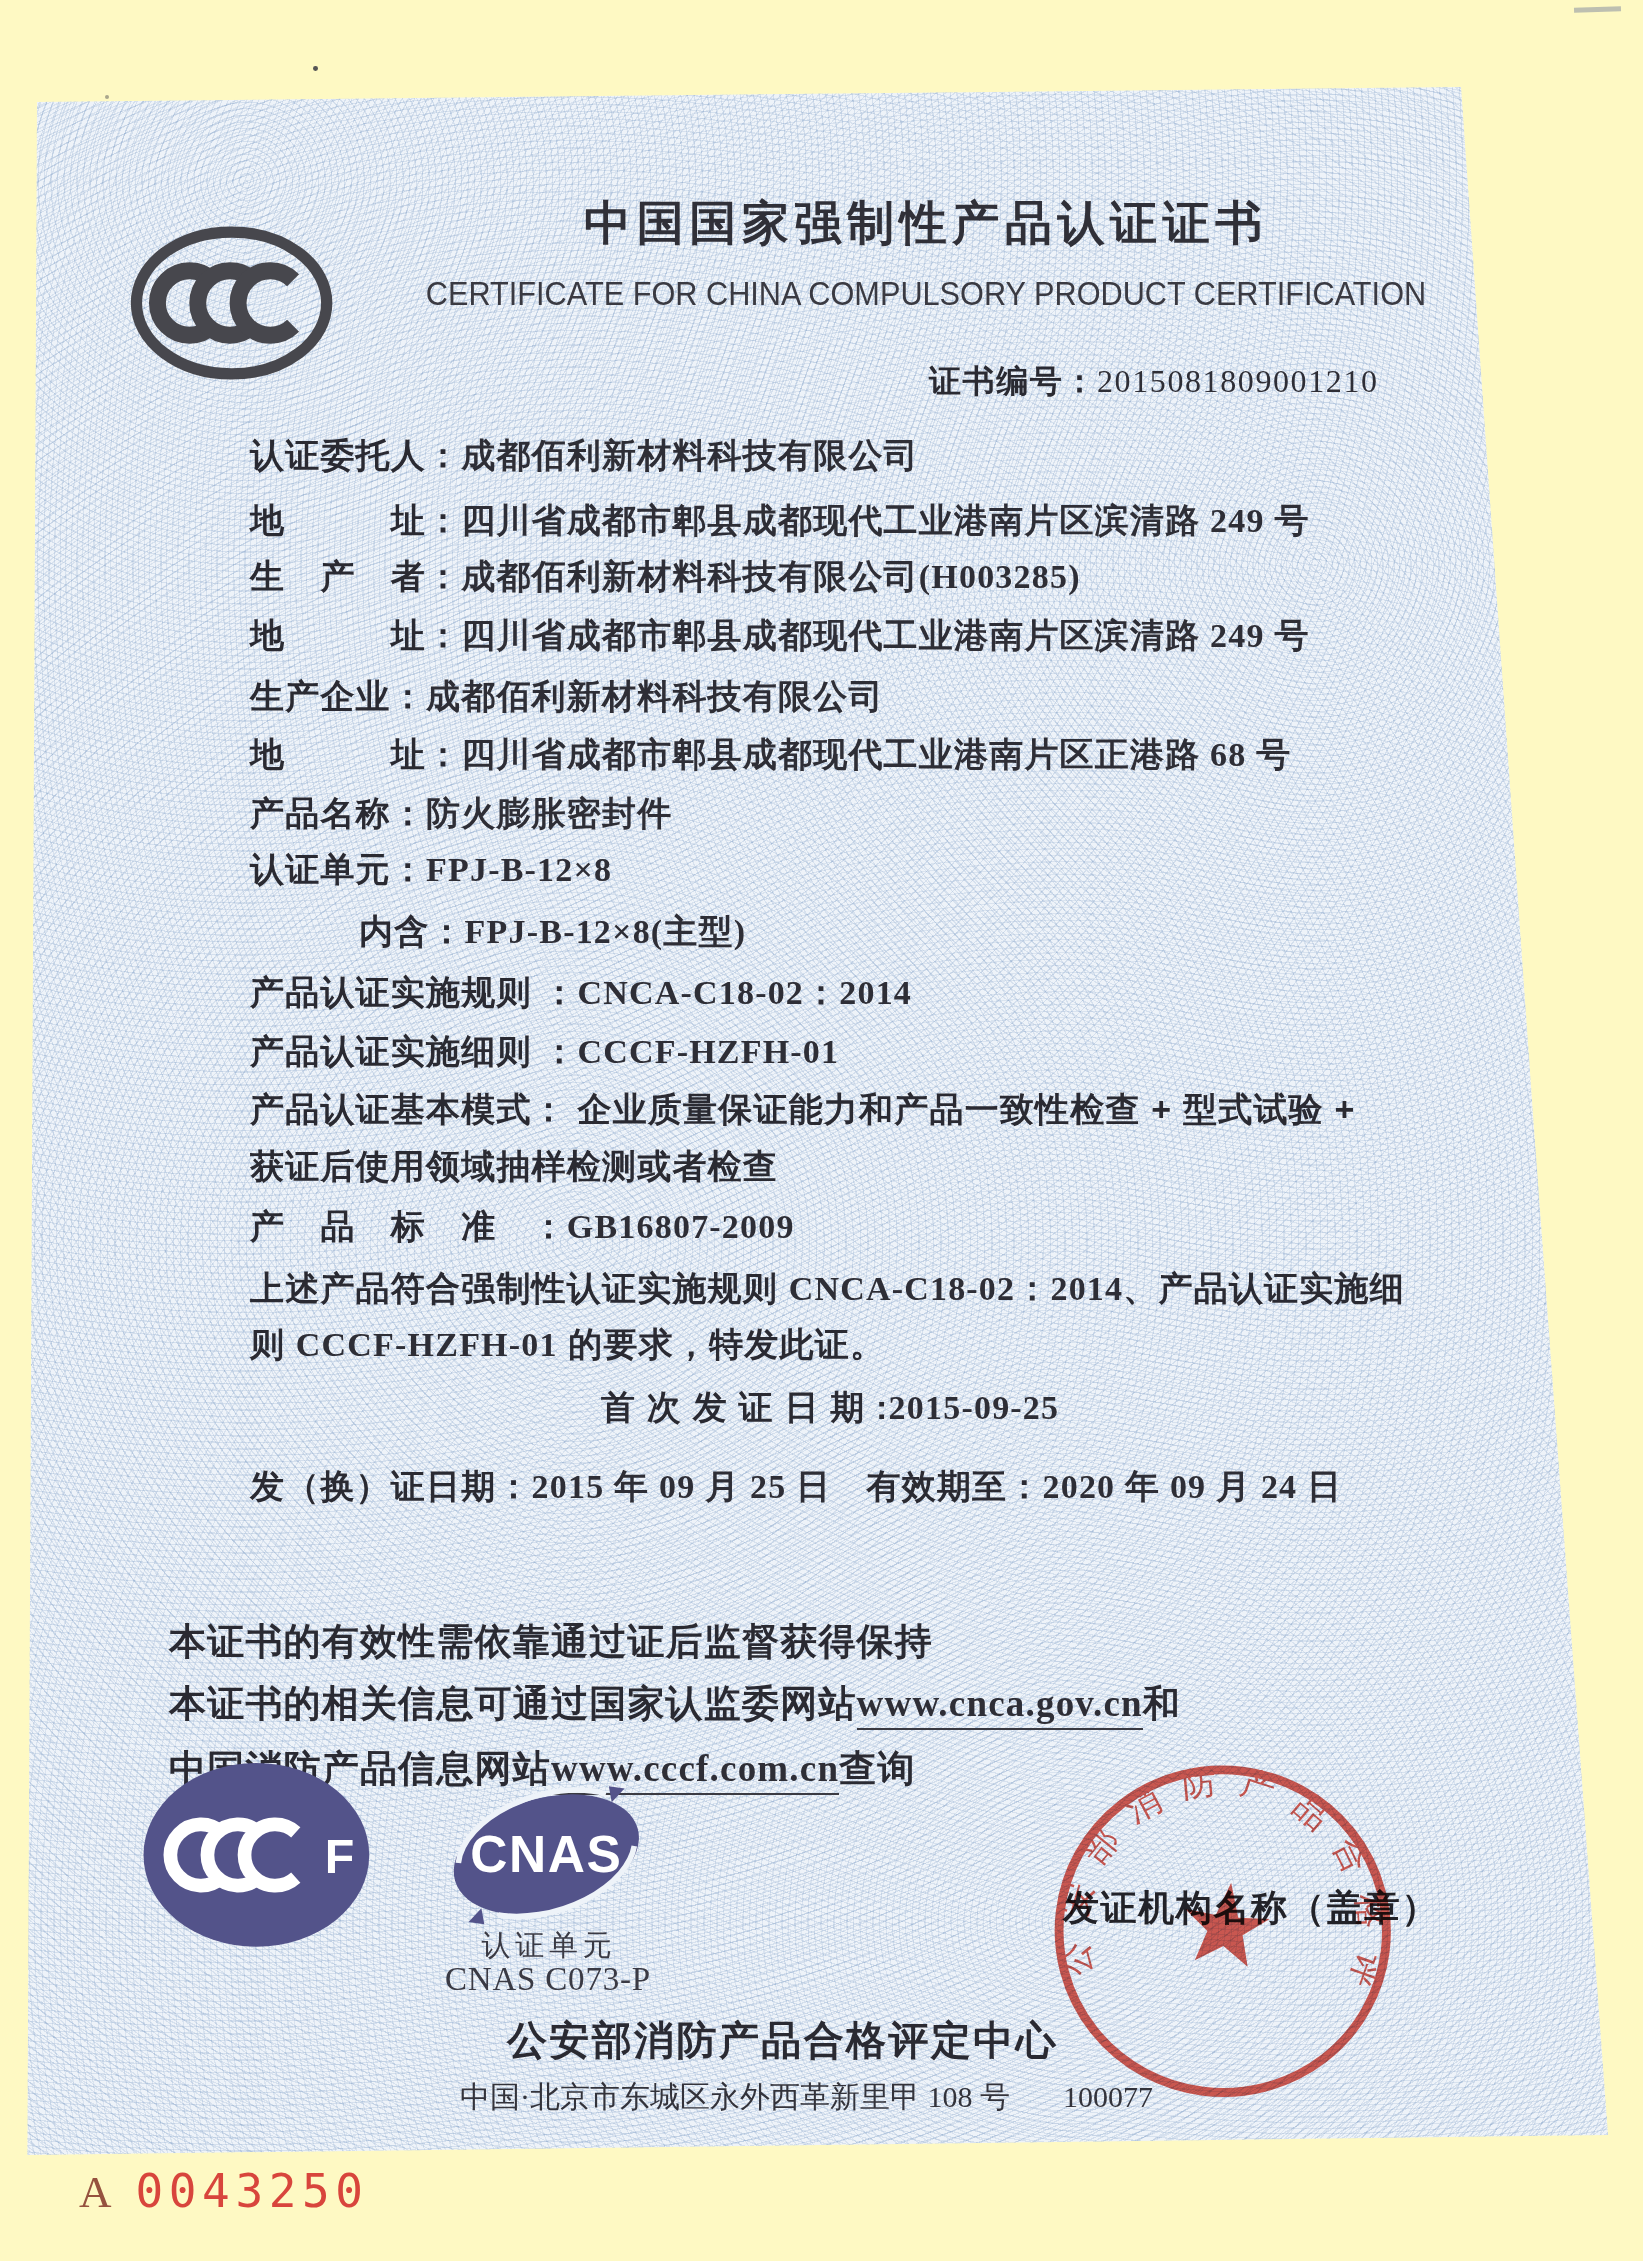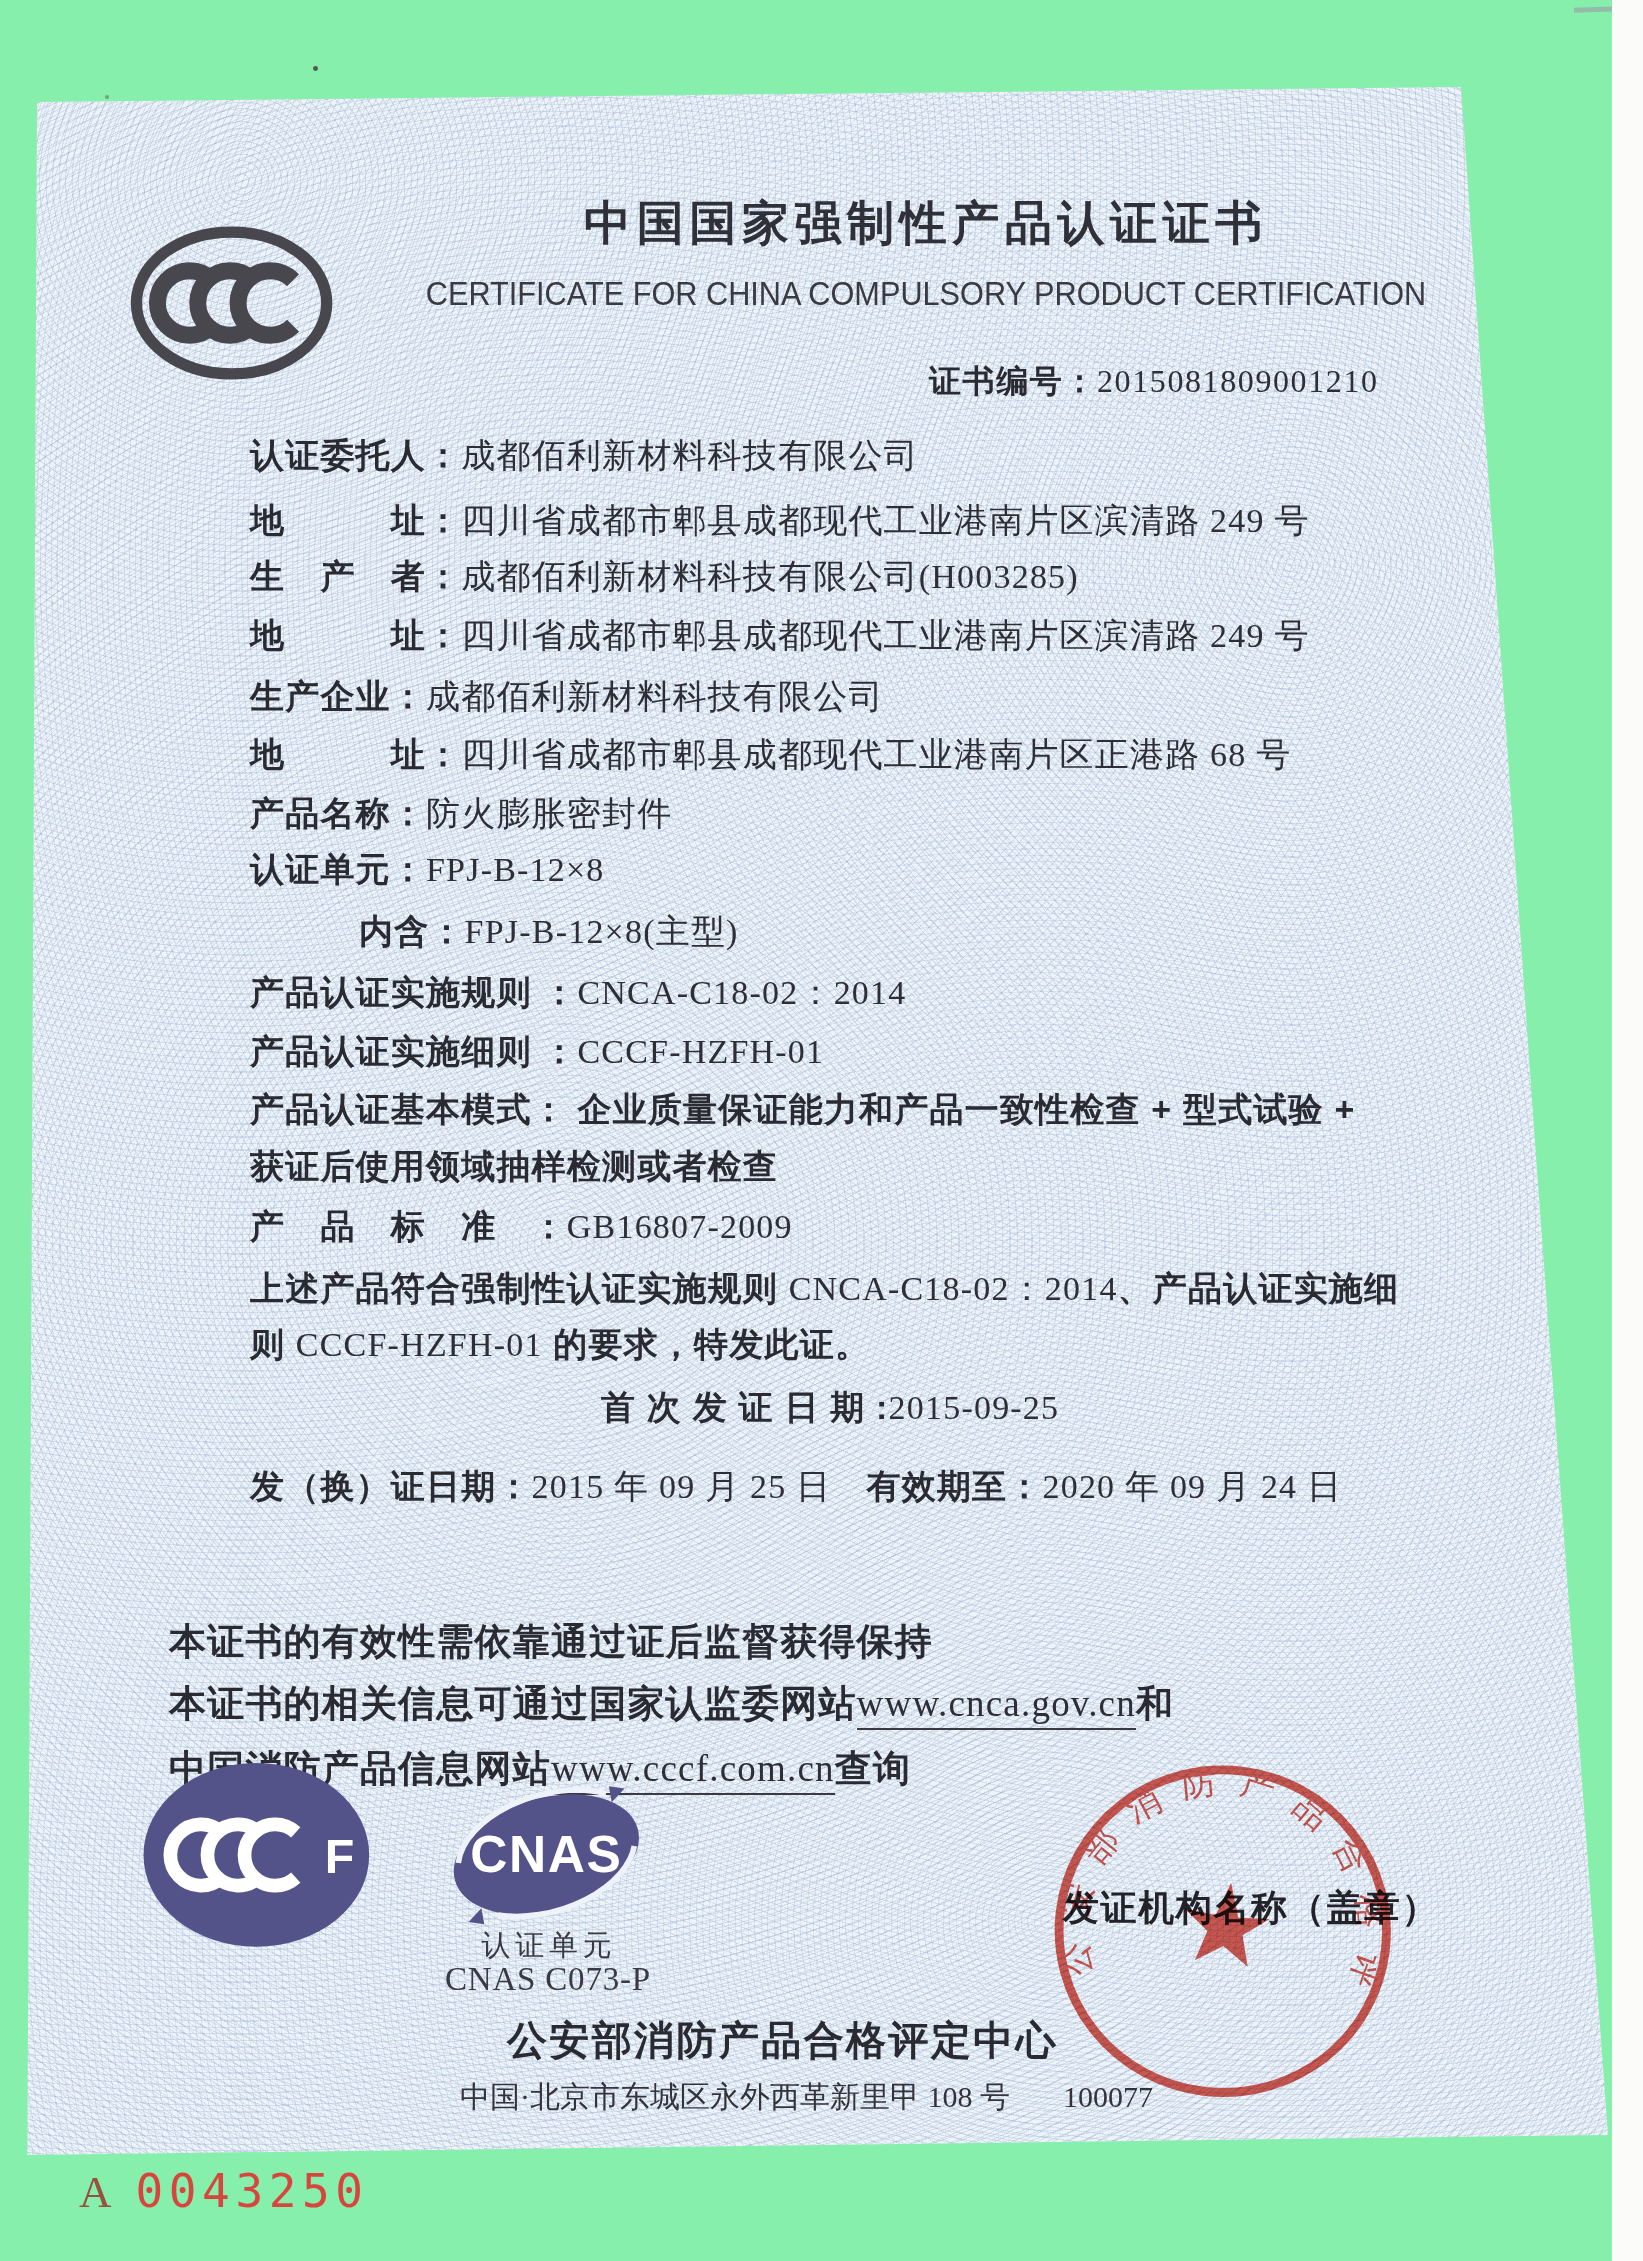--- a/index.html
+++ b/index.html
@@ -1,35 +1,35 @@
 <!DOCTYPE html>
 <html style="font-size:13px"><head>
 <meta charset="utf-8">
 <style>
   html,body{margin:0;padding:0;background:#fbfbfa;}
-  .scan{position:relative;width:1612px;height:2261px;background:#86efac;overflow:hidden;
-        font-family:"Liberation Sans",sans-serif;color:#2c2c34;}
+  .scan{position:relative;width:1612px;height:2261px;background:#fef9c3;overflow:hidden;
+        font-family:"Liberation Sans",sans-serif;color:#2c2c34;padding-left:32px;}
   .paper{position:absolute;inset:0;background-color:#eef3f9;
     background-image:
       repeating-radial-gradient(circle at 15% 8%,  rgba(110,145,190,.20) 0 1.2px, rgba(0,0,0,0) 1.2px 6.5px),
       repeating-radial-gradient(circle at 80% 25%, rgba(110,145,190,.18) 0 1.2px, rgba(0,0,0,0) 1.2px 5.6px),
       repeating-radial-gradient(circle at 35% 55%, rgba(110,145,190,.18) 0 1.2px, rgba(0,0,0,0) 1.2px 7.3px),
       repeating-radial-gradient(circle at 65% 85%, rgba(110,145,190,.16) 0 1.2px, rgba(0,0,0,0) 1.2px 6.5px);
     clip-path:polygon(37px 102px,1461px 87px,1534px 1129px,1608px 2135px,27.4px 2155px);}
   .abs{position:absolute;}
   .title-cn{top:192px;left:442px;width:968px;text-align:center;font-size:47px;font-weight:700;
             letter-spacing:5.6px;color:#303038;}
   .title-en{top:275px;left:200px;width:1452px;text-align:center;font-size:33px;color:#3a3a42;
             transform:scaleX(.93);letter-spacing:0;}
   .cert-no{top:360px;left:929px;font-size:32px;white-space:pre;}
   .lab{font-family:"Liberation Sans",sans-serif;font-weight:700;letter-spacing:1.6px;color:#2a2a32;}
   .val{font-family:"Liberation Serif",serif;font-weight:400;letter-spacing:1.6px;color:#2e2e36;}
   .bline{position:absolute;font-size:34px;line-height:1.2;white-space:pre;}
   .s-l{font-family:"Liberation Sans",sans-serif;font-weight:700;letter-spacing:1.2px;color:#2a2a32;}
-  .s-v{font-family:"Liberation Serif",serif;font-weight:400;letter-spacing:1.2px;color:#2e2e36;}
+  .s-v{font-family:"Liberation Serif",serif;font-weight:700;letter-spacing:1.2px;color:#2e2e36;}
   .fline{position:absolute;left:169px;width:1274px;text-align:left;font-size:37px;white-space:pre;}
   .u{border-bottom:2.4px solid #3a3a42;padding-bottom:4px;}
   .issuer-name{top:2013px;left:355px;width:855px;text-align:center;font-size:40px;font-weight:700;
                letter-spacing:2.4px;color:#2a2a32;}
   .issuer-addr{top:2077px;left:379px;width:855px;text-align:center;font-size:30px;white-space:pre;
                font-family:"Liberation Serif",serif;color:#33333b;}
   .issuer-url{top:2123px;left:379px;width:855px;text-align:center;font-size:32px;
               font-family:"Liberation Serif",serif;color:#33333b;letter-spacing:0.8px;}
   .stamp-caption{top:1884px;left:1063px;font-size:36px;font-weight:700;letter-spacing:1.6px;
                  font-family:"Liberation Serif",serif;color:#222228;z-index:3;}

